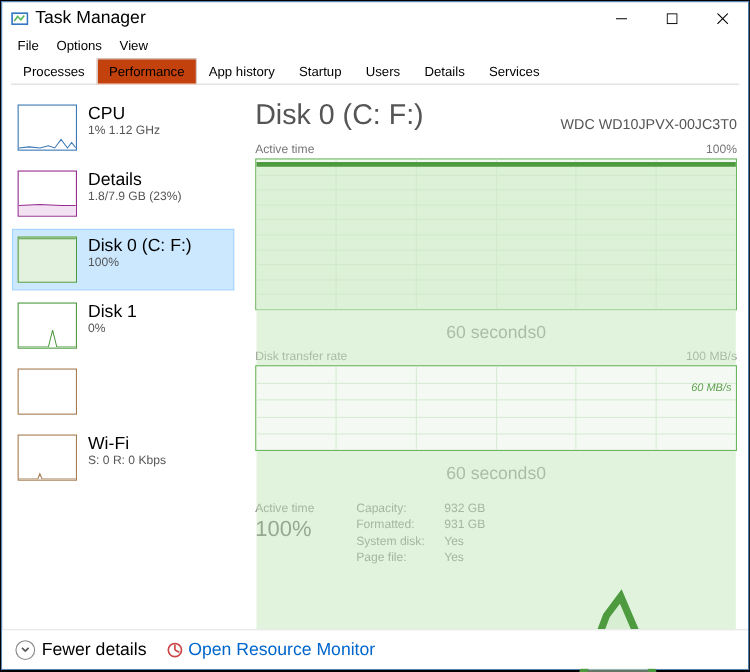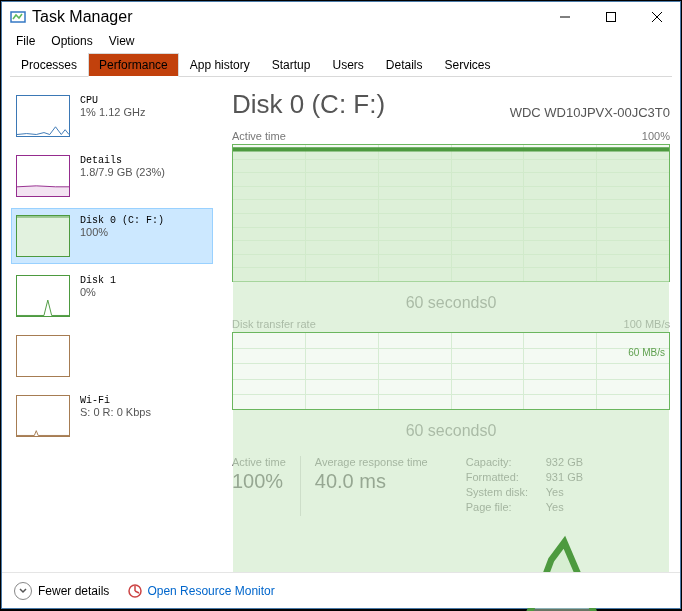--- a/index.html
+++ b/index.html
@@ -19,21 +19,21 @@
 .sidebar { width: 200px; }
 .side-item { display: flex; padding: 6px 4px; cursor: pointer; margin-bottom: 6px; }
 .side-item.selected { background: #cce8ff; outline: 1px solid #99d1ff; }
 .thumb { width: 54px; height: 42px; border: 1px solid #888; background: #fff; margin-right: 10px; position: relative; overflow: hidden; }
 .thumb.cpu { border-color: #3b78b5; }
 .thumb.memory { border-color: #952c8e; }
 .thumb.disk { border-color: #4d9a3f; }
 .thumb.disk.sel { background: #edf7ec; }
 .thumb.eth { border-color: #a67c52; }
 .thumb.wifi { border-color: #a67c52; }
-.side-title { font-size: 10px; font-family: Liberation Mono, monospace; }
+.side-title { font-size: 16px; }
 .side-sub { font-size: 11px; color: #555; }
 .main { flex: 1; padding-left: 20px; }
 .main-header { display: flex; justify-content: space-between; align-items: flex-end; margin-bottom: 10px; }
 .main-title { font-size: 26px; color: #555; font-weight: 400; }
 .main-sub { font-size: 13px; color: #555; }
 .chart-label-row { display: flex; justify-content: space-between; font-size: 11px; color: #777; margin-bottom: 2px; }
 .chart { border: 1px solid #6bb65e; background: #f4faf3; position: relative; }
 .chart.active-time { height: 138px; }
 .chart.transfer { height: 78px; margin-top: 2px; }
 .chart-grid { position: absolute; inset: 0; }
@@ -43,25 +43,25 @@
 .stats { display: flex; margin-top: 16px; gap: 0; }
 .stat-block { padding: 0 14px; border-left: 1px solid #ccc; }
 .stat-block.right-sep { border-left: 1px dashed #ccc; }
 .stat-block:first-child { border-left: none; padding-left: 0; }
 .stat-small { font-size: 11px; color: #666; }
 .stat-big { font-size: 20px; color: #444; margin-top: 2px; }
 .stats-row2 { display: flex; margin-top: 12px; }
 .info-grid { margin-left: 24px; font-size: 11px; color: #666; }
 .info-grid div { display: flex; margin-bottom: 3px; }
 .info-grid .k { width: 80px; }
-.footer { position: absolute; bottom: 0; left: 0; right: 0; height: 36px; border-top: 1px solid #e5e5e5; display: flex; align-items: center; padding: 0 12px; font-size: 12px; background: #fff; }
+.footer { position: absolute; bottom: 0; left: 0; right: 0; height: 36px; border-top: 1px solid #e5e5e5; display: flex; align-items: center; padding: 0 12px; font-size: 16px; background: #fff; }
 .footer-btn { display: flex; align-items: center; cursor: pointer; margin-right: 18px; }
 .footer-link { color: #0066cc; cursor: pointer; display: flex; align-items: center; }
 .circle-arrow { width: 18px; height: 18px; border: 1px solid #888; border-radius: 50%; display: flex; align-items: center; justify-content: center; margin-right: 6px; font-size: 10px; }
-.transfer-label { position: absolute; right: 4px; top: 14px; font-size: 10px; color: #5fa04f; }
+.transfer-label { position: absolute; right: 4px; top: 14px; font-size: 10px; color: #5fa04f; font-style: italic; }
 .spark { position: absolute; bottom: 0; left: 0; right: 0; }
 </style>
 </head>
 <body>
 
 <div class="window">
   <div class="titlebar">
     <svg class="titlebar-icon" viewBox="0 0 16 16">
         <rect x="1" y="3" width="14" height="10" fill="none" stroke="#3478c4" stroke-width="1.5"></rect>
         <polyline points="3,10 6,6 9,9 12,5" fill="none" stroke="#5cb85c" stroke-width="1.5"></polyline>
@@ -237,24 +237,20 @@
       <div class="axis-row">
         <span>60 seconds</span>
         <span>0</span>
       </div>
 
       <div class="stats">
         <div class="stat-block">
           <div class="stat-small">Active time</div>
           <div class="stat-big">100%</div>
         </div>
-        <div class="stat-block">
-          <div class="stat-small">Average response time</div>
-          <div class="stat-big">40.0 ms</div>
-        </div>
         <div class="info-grid">
           <div>
               <span class="k">Capacity:</span>
               <span>932 GB</span>
             </div>
           <div>
               <span class="k">Formatted:</span>
               <span>931 GB</span>
             </div>
           <div>

